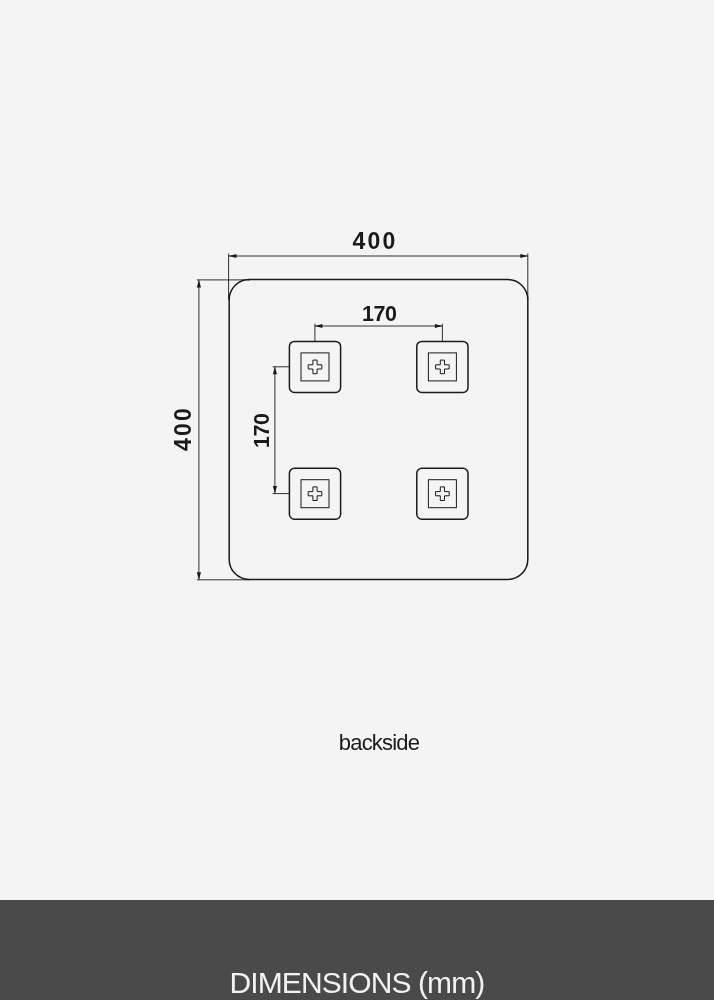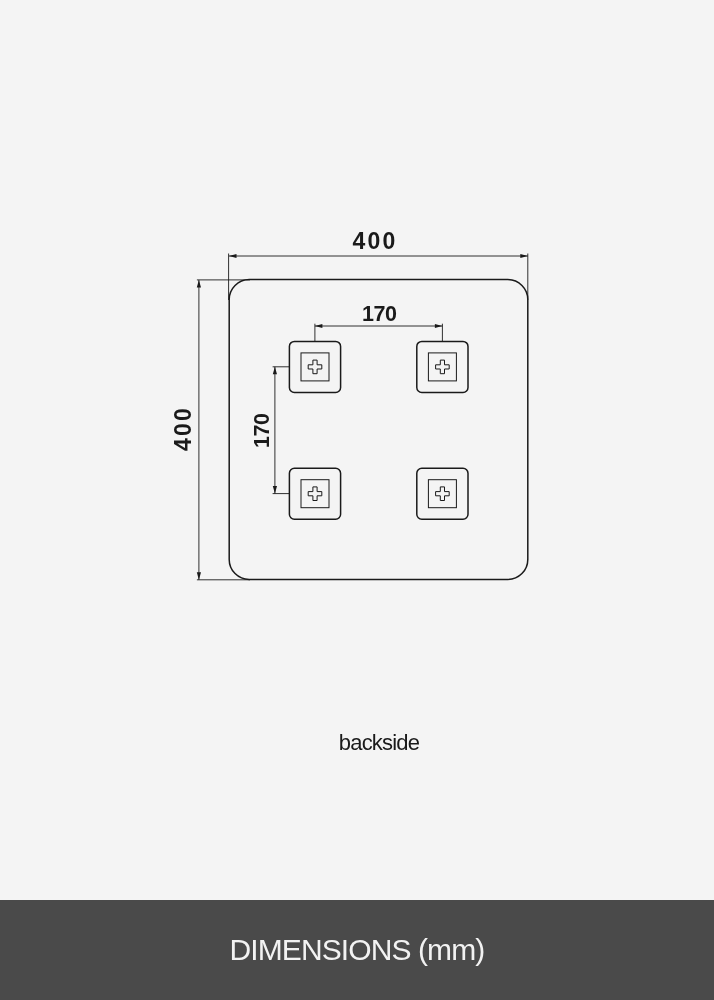--- a/index.html
+++ b/index.html
@@ -1,18 +1,18 @@
 <!DOCTYPE html>
 <html><head>
 <meta charset="utf-8">
 <style>
   html,body{margin:0;padding:0;}
   body{width:714px;height:1000px;background:#f4f4f4;font-family:"Liberation Sans",sans-serif;position:relative;overflow:hidden;}
   svg{position:absolute;left:0;top:0;}
-  .footer{position:absolute;left:0;top:900px;width:714px;height:100px;background:#4a4a4a;display:flex;align-items:center;justify-content:center;}
+  .footer{position:absolute;left:0;top:900px;width:714px;height:100px;background:#4a4a4a;display:flex;align-items:flex-end;justify-content:center;}
   .footer span{color:#f2f2f2;font-size:30px;letter-spacing:-0.9px;}
   .backside{position:absolute;left:0;top:730px;width:758px;text-align:center;font-size:22px;color:#1a1a1a;letter-spacing:-0.8px;}
 </style>
 </head>
 <body>
 
 <svg width="714" height="900" viewBox="0 0 714 900">
   <g fill="none" stroke="#1a1a1a">
 
     <rect x="229.2" y="279.6" width="298.6" height="299.8" rx="20" stroke-width="1.5"></rect>

